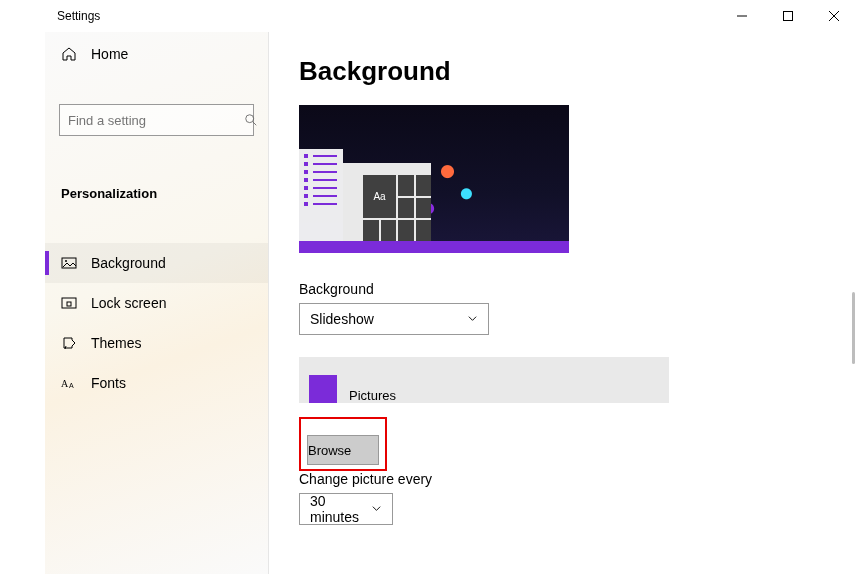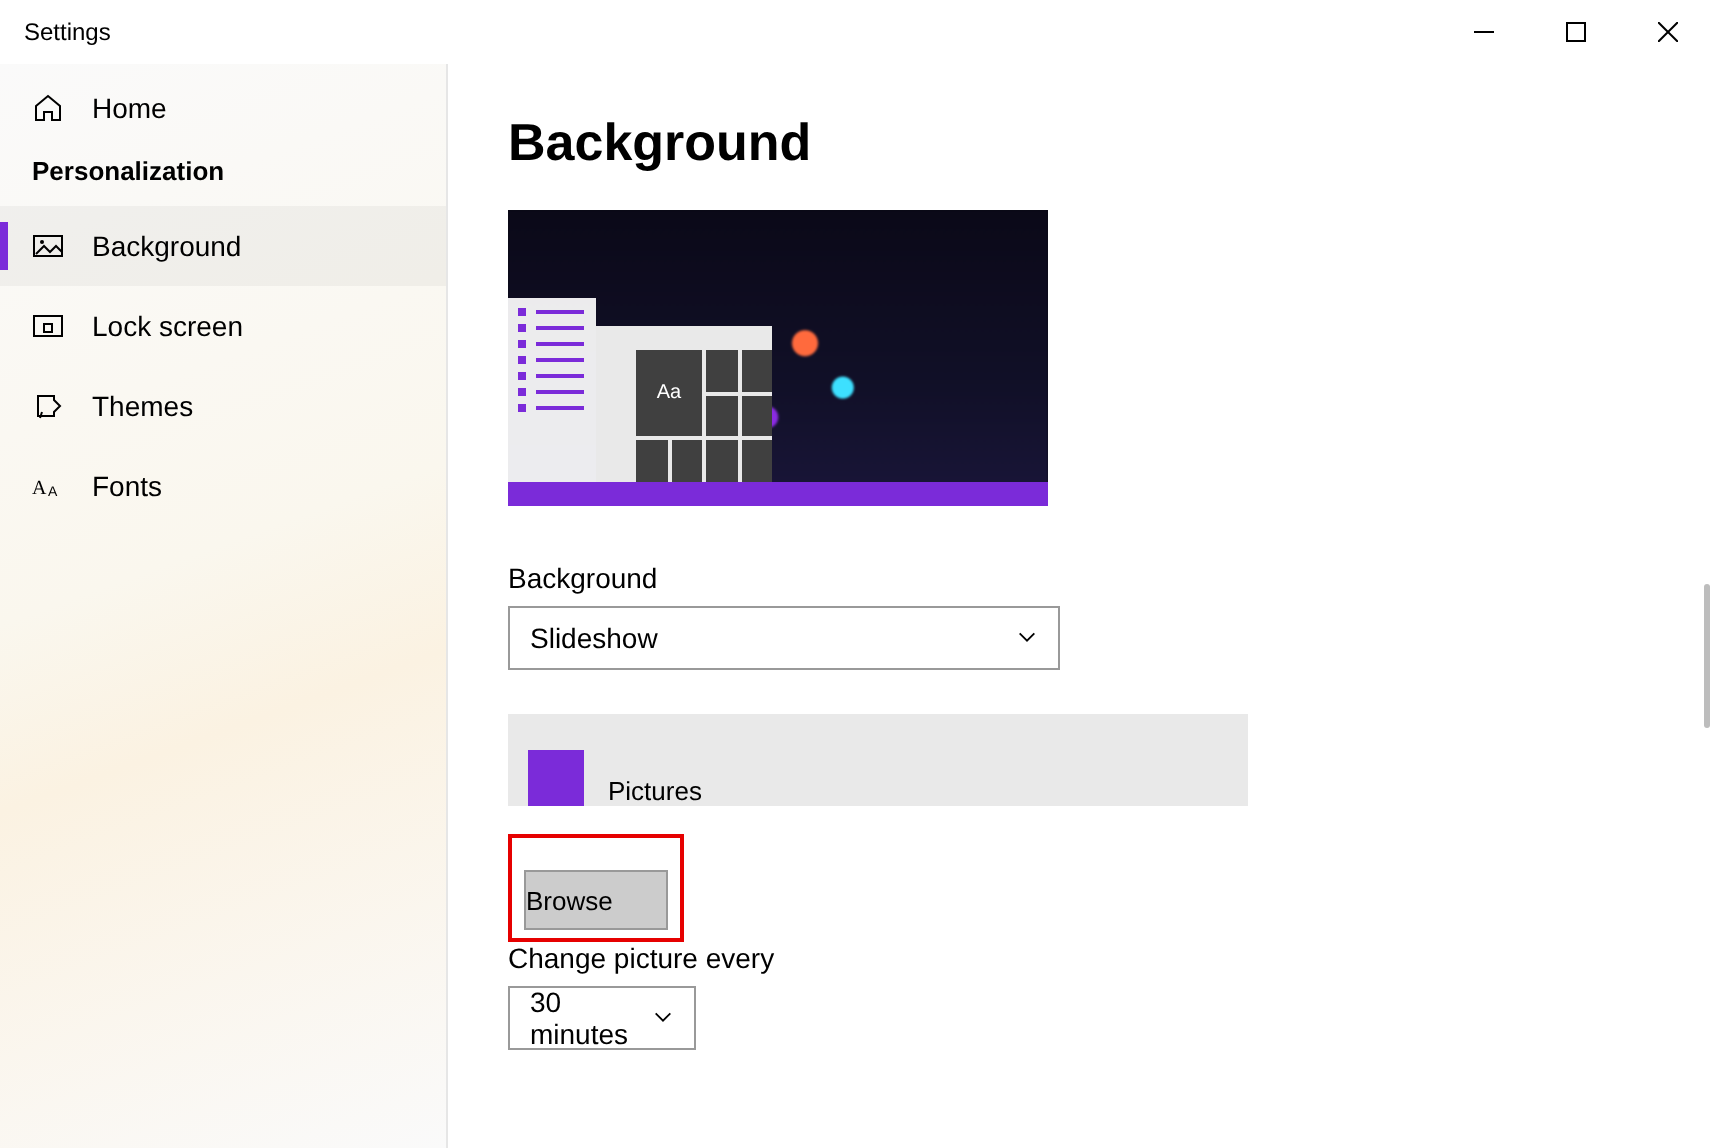--- a/index.html
+++ b/index.html
@@ -1,24 +1,24 @@
 <!DOCTYPE html>
 <html><head>
 <meta charset="utf-8">
 <style>
   * { box-sizing: border-box; margin: 0; padding: 0; }
   body { font-family: "Segoe UI", sans-serif; font-size: 13px; color: #000; background: #fff; width: 857px; height: 574px; overflow: hidden; position: relative; }
-  .window { display: flex; flex-direction: column; width: 100%; height: 100%; }
+  .window { display: flex; flex-direction: column; width: 100%; height: 100%; padding-left: 45px; }
   .titlebar { display: flex; align-items: center; height: 32px; padding-left: 12px; }
   .titlebar-title { font-size: 12px; color: #000; }
   .win-controls { margin-left: auto; display: flex; }
   .win-btn { width: 46px; height: 32px; display: flex; align-items: center; justify-content: center; color: #000; }
   .win-btn svg { width: 10px; height: 10px; }
   .body { display: flex; flex: 1; overflow: hidden; }
-  .sidebar { width: 224px; border-right: 1px solid #e6e6e6; display: flex; flex-direction: column; padding-top: 4px; background: linear-gradient(160deg,#fafafa 0%,#faf7ee 45%,#fbf2e2 60%,#fafafa 100%); }
+  .sidebar { width: 224px; border-right: 1px solid #e6e6e6; display: flex; flex-direction: column; padding-top: 4px; background: linear-gradient(160deg,#fafafa 0%,#faf7ee 45%,#fbf2e2 60%,#fafafa 100%); gap: 32px; }
   .home-row { display: flex; align-items: center; gap: 14px; padding: 10px 16px; font-size: 14px; }
   .icon { width: 16px; height: 16px; display: inline-flex; align-items: center; justify-content: center; }
   .search-wrap { padding: 0 14px 12px 14px; }
   .search-box { display: flex; align-items: center; border: 1px solid #999; height: 32px; padding: 0 8px; background: rgba(255,255,255,0.6); }
   .search-box input { flex: 1; border: none; outline: none; font-size: 13px; background: transparent; color: #666; }
   .category { font-size: 13px; font-weight: 600; padding: 6px 16px 10px 16px; }
   .nav { display: flex; flex-direction: column; }
   .nav-item { display: flex; align-items: center; gap: 14px; padding: 12px 16px 12px 16px; font-size: 14px; position: relative; cursor: default; }
   .nav-item.active::before { content: ""; position: absolute; left: 0; top: 8px; bottom: 8px; width: 4px; background: #7b2bd9; }
   .nav-item.active { background: rgba(0,0,0,0.04); }
@@ -28,21 +28,21 @@
   .preview-bg { position: absolute; inset: 0; background: radial-gradient(circle at 55% 45%, #ff6a3d 0 6px, transparent 7px), radial-gradient(circle at 62% 60%, #3de0ff 0 5px, transparent 6px), radial-gradient(circle at 48% 70%, #8a2be2 0 5px, transparent 6px), linear-gradient(180deg,#0b0918 0%,#111028 60%,#1a163a 100%); filter: blur(0.4px); }
   .preview-taskbar { position: absolute; left: 0; right: 0; bottom: 0; height: 12px; background: #7b2bd9; }
   .preview-window { position: absolute; left: 44px; bottom: 12px; width: 88px; height: 78px; background: #e9e9e9; }
   .preview-flyout { position: absolute; left: 0; bottom: 12px; width: 44px; top: 44px; background: rgba(255,255,255,0.92); }
   .preview-flyout .line { height: 2px; background: #7b2bd9; margin: 6px 6px 0 14px; position: relative; }
   .preview-flyout .line::before { content: ""; position: absolute; left: -9px; top: -1px; width: 4px; height: 4px; background: #7b2bd9; }
   .preview-tiles { position: absolute; left: 64px; bottom: 12px; width: 68px; height: 66px; display: grid; grid-template-columns: repeat(4,1fr); grid-template-rows: repeat(3,1fr); gap: 2px; }
   .tile { background: #404040; }
   .tile.big { grid-column: 1 / 3; grid-row: 1 / 3; display: flex; align-items: center; justify-content: center; color: #fff; font-size: 10px; }
   .section-label { font-size: 14px; margin-bottom: 6px; }
-  .select { width: 276px; height: 32px; border: 1px solid #999; display: flex; align-items: center; padding: 0 10px; justify-content: space-between; font-size: 14px; margin-bottom: 22px; background: #fff; }
+  .select { width: 190px; height: 32px; border: 1px solid #999; display: flex; align-items: center; padding: 0 10px; justify-content: space-between; font-size: 14px; margin-bottom: 22px; background: #fff; }
   .select.small { width: 94px; }
   .chev svg { width: 11px; height: 11px; }
   .choose-label { font-size: 14px; }
   .album-row { width: 370px; height: 46px; background: #e9e9e9; display: flex; align-items: flex-end; gap: 12px; padding-left: 10px; margin-bottom: 14px; margin-top: 8px; }
   .album-thumb { width: 28px; height: 28px; background: #7b2bd9; }
   .browse-btn { width: 72px; height: 30px; border: 1px solid #999; background: #ccc; font-size: 13px; display: flex; align-items: center; justify-content: flex-start; margin-bottom: 24px; margin-top: 12px; }
   .highlight { border: 2px solid #e60000; padding: 4px 6px; display: inline-block; }
   .highlight.block { display: inline-flex; }
   .scrollbar { position: absolute; right: 2px; top: 260px; width: 3px; height: 72px; background: #bdbdbd; border-radius: 2px; }
 </style>
@@ -75,20 +75,31 @@
   <div class="body">
     <div class="sidebar">
       <div class="home-row">
         <span class="icon">
             <svg viewBox="0 0 16 16" width="16" height="16">
               <path d="M2 7 L8 2 L14 7 V14 H10 V10 H6 V14 H2 Z" fill="none" stroke="#000" stroke-width="1"></path>
             </svg>
           </span>
         <span>Home</span>
       </div>
+      <div class="search-wrap">
+        <div class="search-box">
+          <input type="text" placeholder="Find a setting" style="">
+          <span class="icon">
+              <svg viewBox="0 0 16 16" width="14" height="14">
+                <circle cx="6.5" cy="6.5" r="4.5" fill="none" stroke="#666" stroke-width="1"></circle>
+                <line x1="10" y1="10" x2="14" y2="14" stroke="#666" stroke-width="1"></line>
+              </svg>
+            </span>
+        </div>
+      </div>
       <div class="category">Personalization</div>
       <div class="nav">
         <div class="nav-item active">
           <span class="icon">
               <svg viewBox="0 0 16 16" width="16" height="16">
                 <rect x="1" y="3" width="14" height="10" fill="none" stroke="#000"></rect>
                 <circle cx="5" cy="6" r="1" fill="#000"></circle>
                 <path d="M2 12 L6 8 L9 11 L12 8 L15 11" fill="none" stroke="#000"></path>
               </svg>
             </span>

